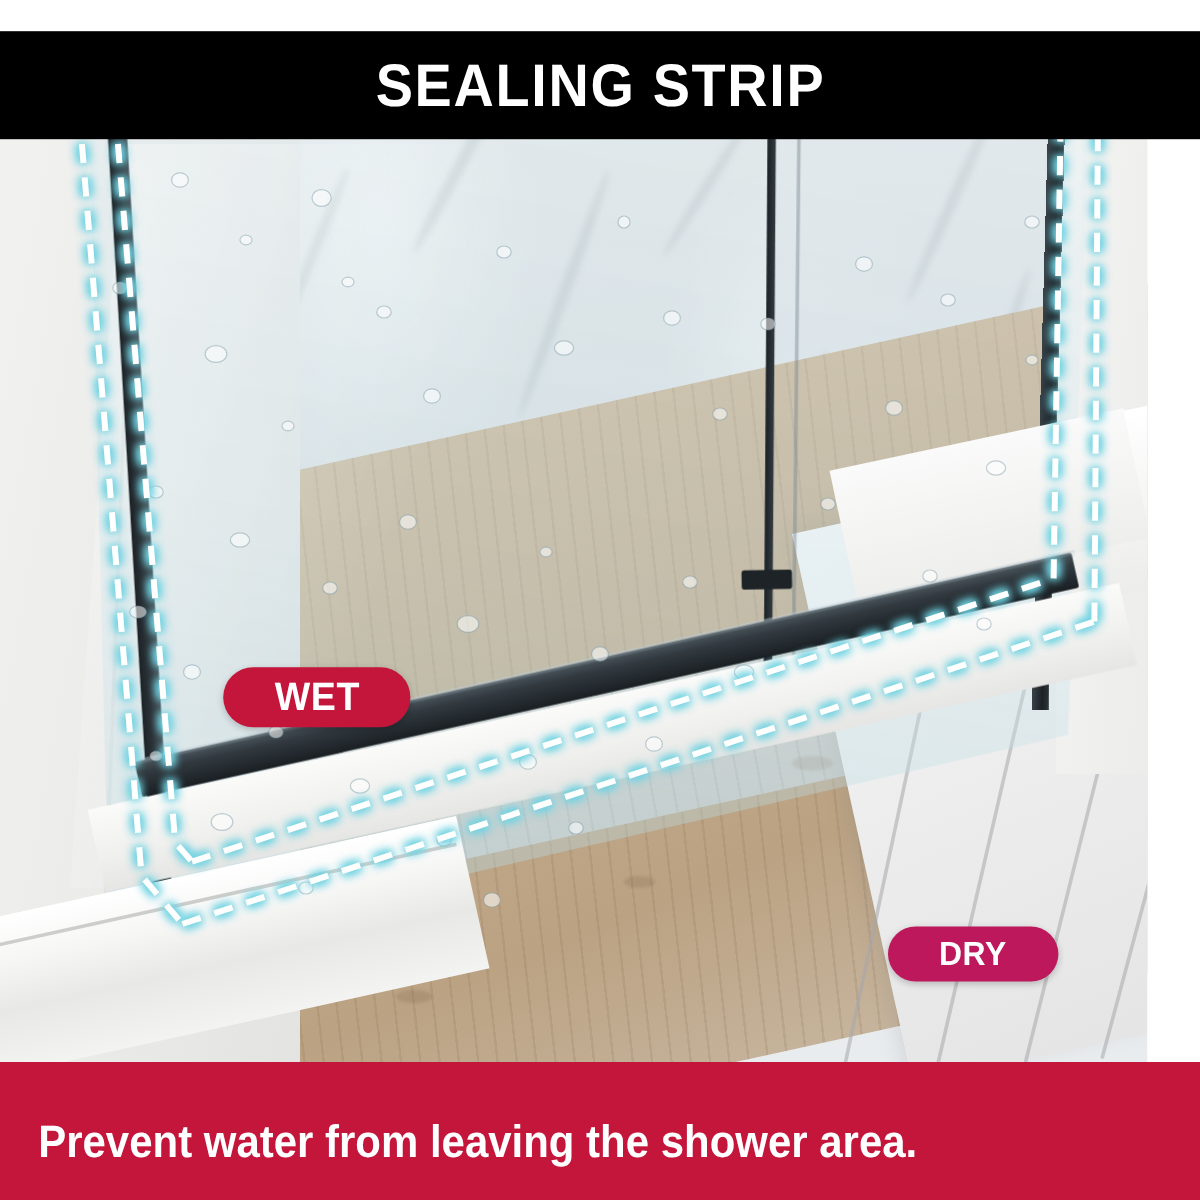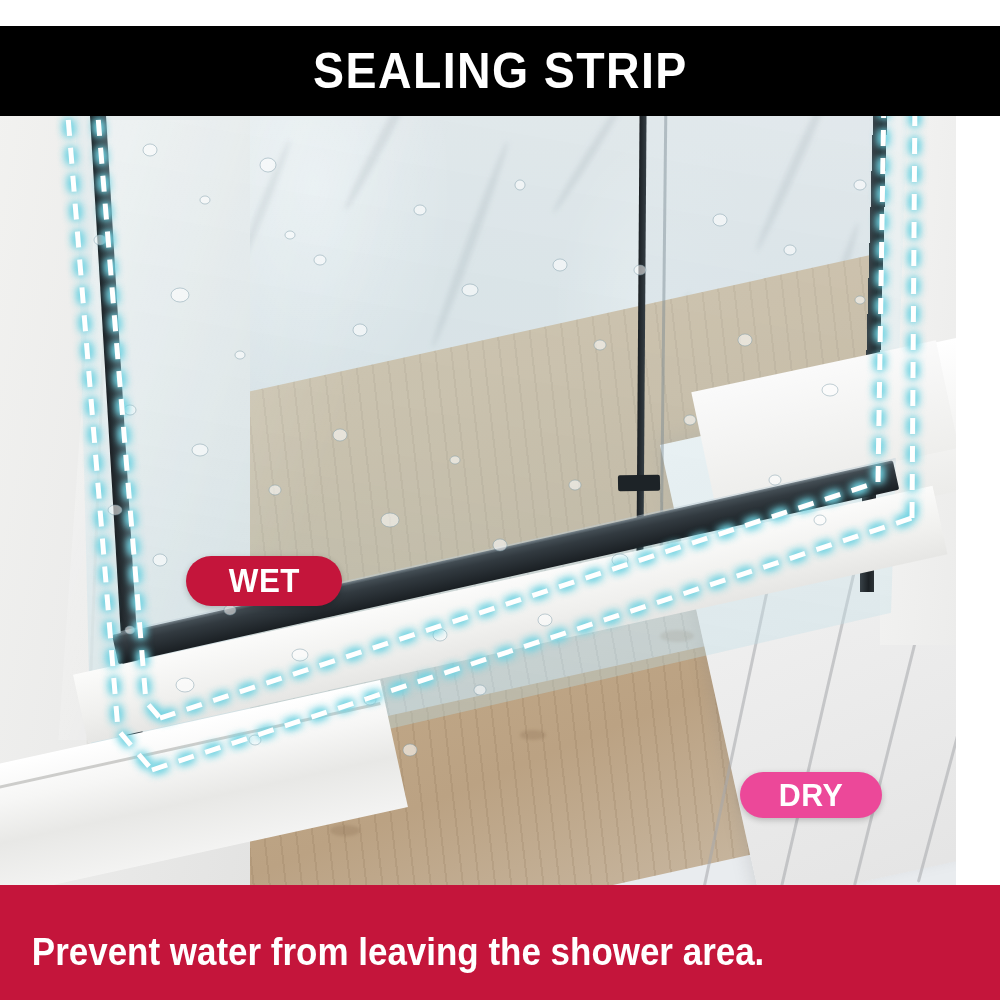--- a/index.html
+++ b/index.html
@@ -345,22 +345,22 @@
   .badge-wet {
     left: 186px; top: 466px;
     width: 156px; height: 50px;
     background: #c4153b;
     font-size: 33px;
     letter-spacing: .5px;
   }
   .badge-dry {
     left: 740px; top: 682px;
     width: 142px; height: 46px;
-    background: #ec4899;
-    font-size: 32px;
+    background: #be185d;
+    font-size: 28px;
     letter-spacing: .5px;
   }
   .badge span { transform: scaleX(.95); }
 </style>
 </head>
 <body>
 
 <div id="poster">
 
   <div class="top-banner">

